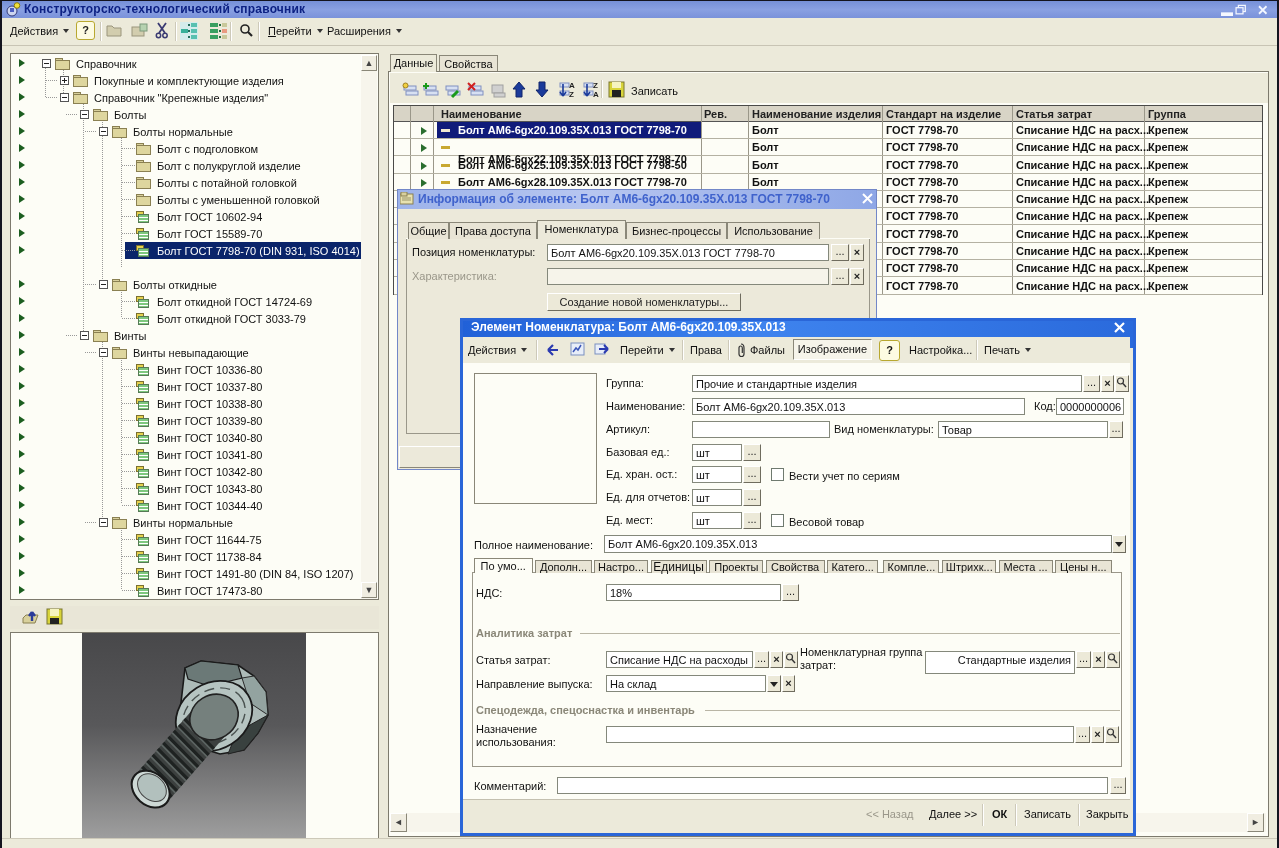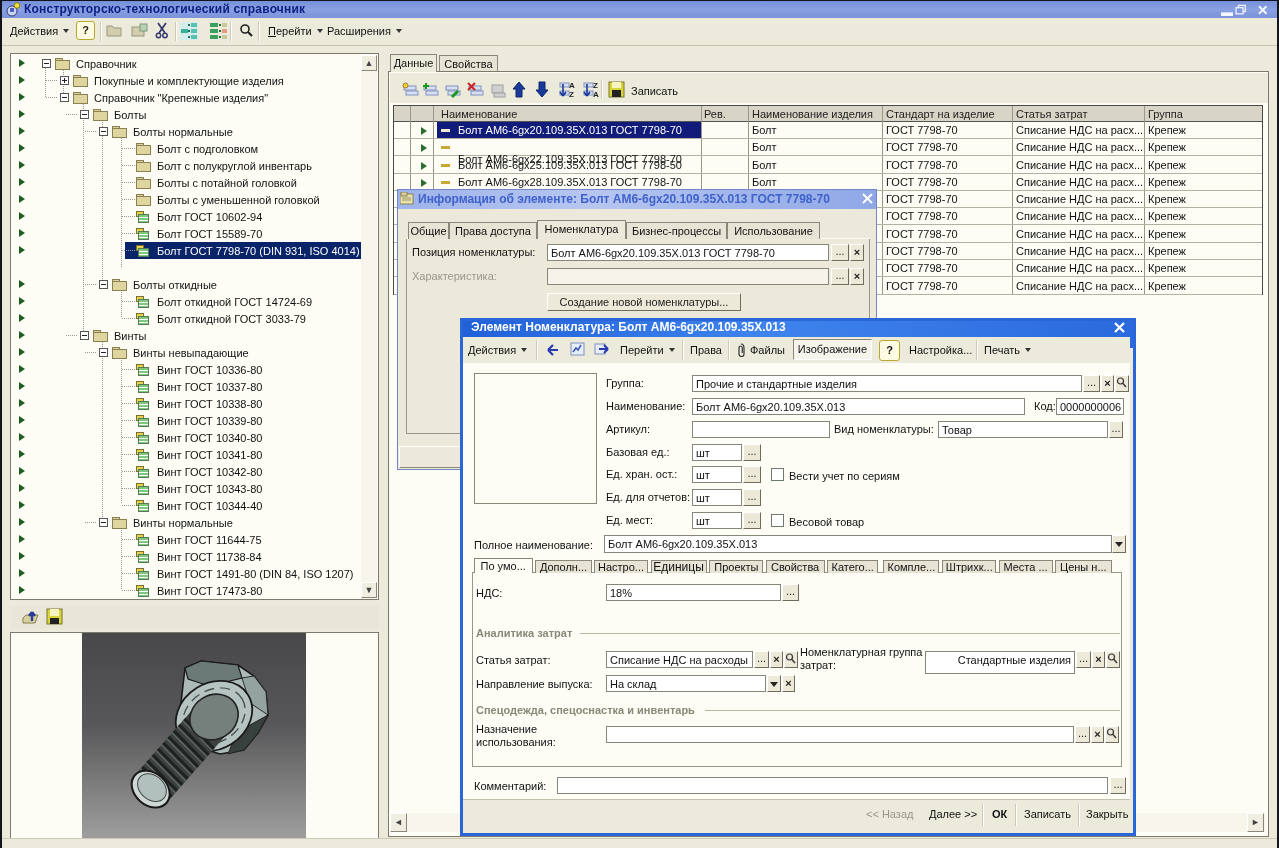--- a/index.html
+++ b/index.html
@@ -53,21 +53,21 @@
 
 #minitb{left:10px;top:606px;width:369px;height:23px;background:#e9e6d7;z-index:1;}
 
 #imgbox{left:10px;top:632px;width:369px;height:207px;z-index:1;}
 .tab{position:absolute;height:17px;line-height:17px;text-align:center;background:#e8e4d5;
  border:1px solid #8a8778;border-bottom:none;box-sizing:border-box;}
 .tab.act{background:#f2efe2;height:18px;z-index:3;}
 #rpanel{left:388px;top:71px;width:881px;height:766px;z-index:1;}
 #rtoolbar{position:absolute;left:1px;top:1px;width:878px;height:30px;background:#eceada;}
 
-#gtable{position:absolute;left:4px;top:33px;width:870px;height:190px;border:1px solid #545454;box-sizing:border-box;}
+#gtable{position:absolute;left:4px;top:33px;width:870px;height:190px;border:1px solid #545454;box-sizing:border-box;font-weight:bold;}
 .ghead{position:absolute;left:0;top:0;height:16px;background:#d8d4c6;border-bottom:1px solid #545454;
  box-sizing:border-box;line-height:15px;padding-left:4px;color:#222;}
 .gcol{position:absolute;top:0;bottom:0;width:1px;background:#9a9789;}
 .grow{position:absolute;left:0;height:17px;width:100%;border-bottom:1px solid #b4b1a2;box-sizing:border-box;}
 .gcell{position:absolute;top:1px;height:14px;line-height:14px;white-space:nowrap;overflow:hidden;}
 
 .inp{position:absolute;background:#fff;border:1px solid #84887b;box-sizing:border-box;line-height:14px;padding:1px 3px 0;white-space:nowrap;overflow:hidden;}
 .b3{position:absolute;background:#ece9d8;border:1px solid #fff;border-right-color:#6f6c5e;border-bottom-color:#6f6c5e;
  box-sizing:border-box;text-align:center;color:#222;}
 .btnx{font-weight:bold;}
@@ -194,21 +194,21 @@
 <div class="trow" style="top:85.5px;">
 <div class="marker"></div>
 <div class="hdot" style="left:110px;top:8px;width:13px;"></div>
 <div class="fold" style="left:124px;"></div>
 <span class="lbl" style="left:143px;">Болт с подголовком</span>
 </div>
 <div class="trow" style="top:102.5px;">
 <div class="marker"></div>
 <div class="hdot" style="left:110px;top:8px;width:13px;"></div>
 <div class="fold" style="left:124px;"></div>
-<span class="lbl" style="left:143px;">Болт с полукруглой инвентарь</span>
+<span class="lbl" style="left:143px;">Болт с полукруглой изделие</span>
 </div>
 <div class="trow" style="top:119.5px;">
 <div class="marker"></div>
 <div class="hdot" style="left:110px;top:8px;width:13px;"></div>
 <div class="fold" style="left:124px;"></div>
 <span class="lbl" style="left:143px;">Болты с потайной головкой</span>
 </div>
 <div class="trow" style="top:136.5px;">
 <div class="marker"></div>
 <div class="hdot" style="left:110px;top:8px;width:13px;"></div>

